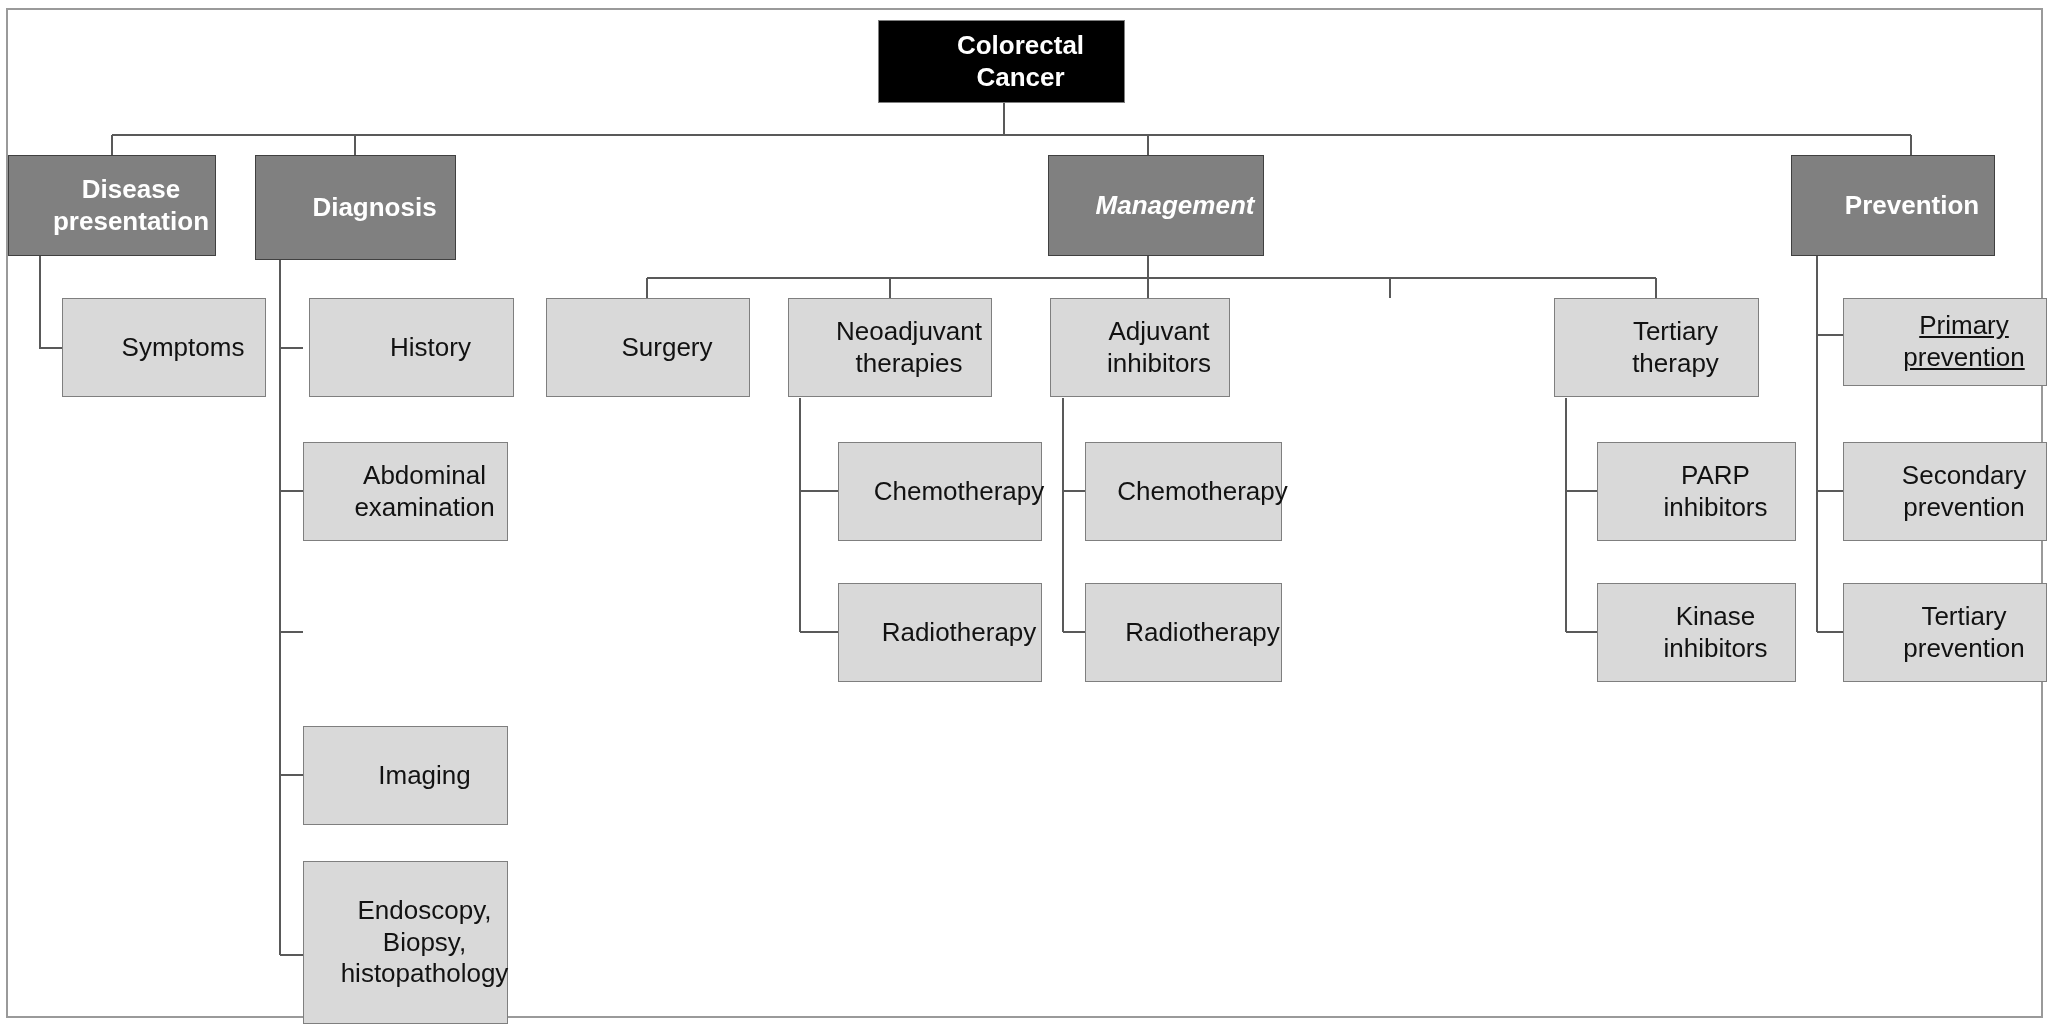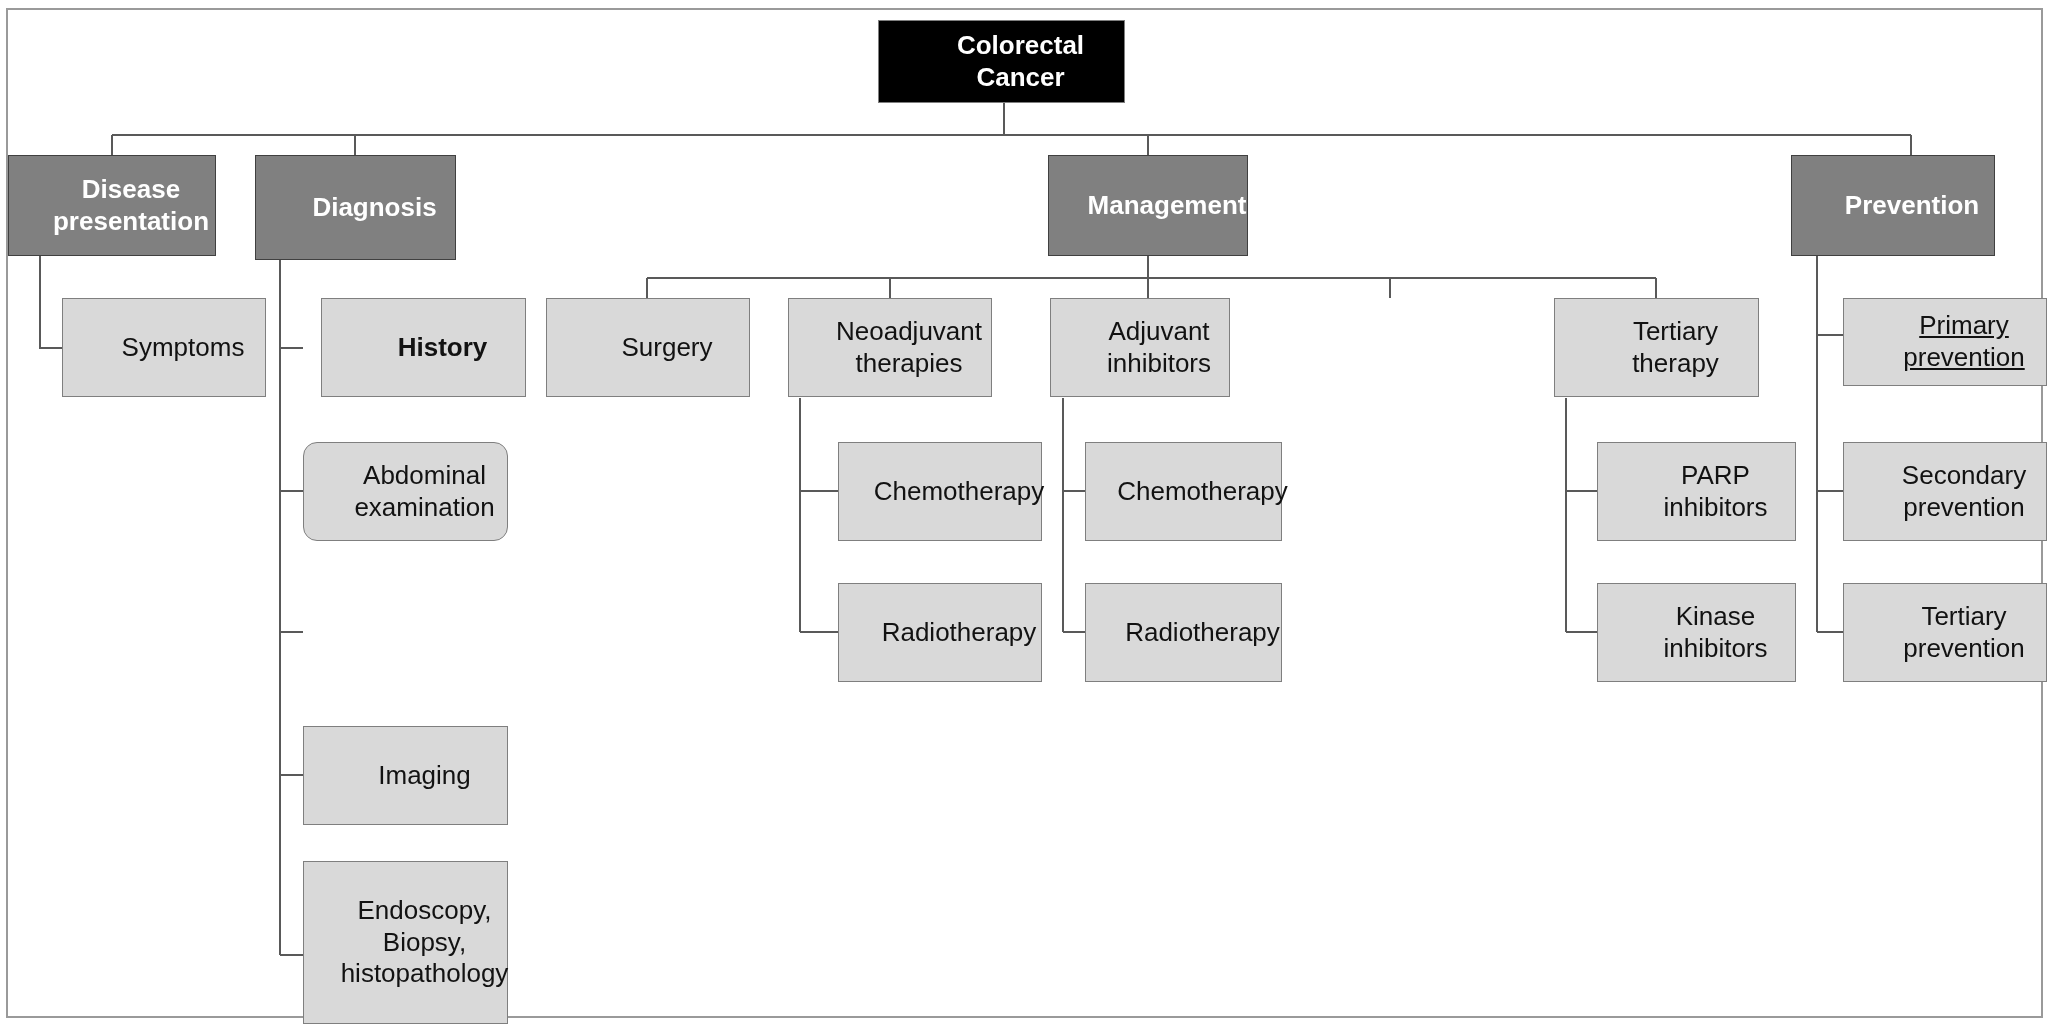--- a/index.html
+++ b/index.html
@@ -71,37 +71,37 @@
   </div>
 
   <div class="node n-cat" style="left:8px;top:155px;width:208px;height:101px;">
     <span>Disease presentation</span>
   </div>
 
   <div class="node n-cat" style="left:255px;top:155px;width:201px;height:105px;">
     <span>Diagnosis</span>
   </div>
 
-  <div class="node n-cat" style="left:1048px;top:155px;width:200px;height:101px;">
+  <div class="node n-cat" style="left:1048px;top:155px;width:216px;height:101px;font-style:italic;">
     <span>Management</span>
   </div>
 
   <div class="node n-cat" style="left:1791px;top:155px;width:204px;height:101px;">
     <span>Prevention</span>
   </div>
 
   <div class="node n-leaf" style="left:62px;top:298px;width:204px;height:99px;">
     <span>Symptoms</span>
   </div>
 
-  <div class="node n-leaf" style="left:321px;top:298px;width:205px;height:99px;font-weight:bold;">
+  <div class="node n-leaf" style="left:309px;top:298px;width:205px;height:99px;">
     <span>History</span>
   </div>
 
-  <div class="node n-leaf" style="left:303px;top:442px;width:205px;height:99px;border-radius:14px;">
+  <div class="node n-leaf" style="left:303px;top:442px;width:205px;height:99px;">
     <span>Abdominal examination</span>
   </div>
 
 
   <div class="node n-leaf" style="left:303px;top:726px;width:205px;height:99px;">
     <span>Imaging</span>
   </div>
 
   <div class="node n-leaf" style="left:303px;top:861px;width:205px;height:163px;">
     <span>Endoscopy, Biopsy, histopathology</span>

